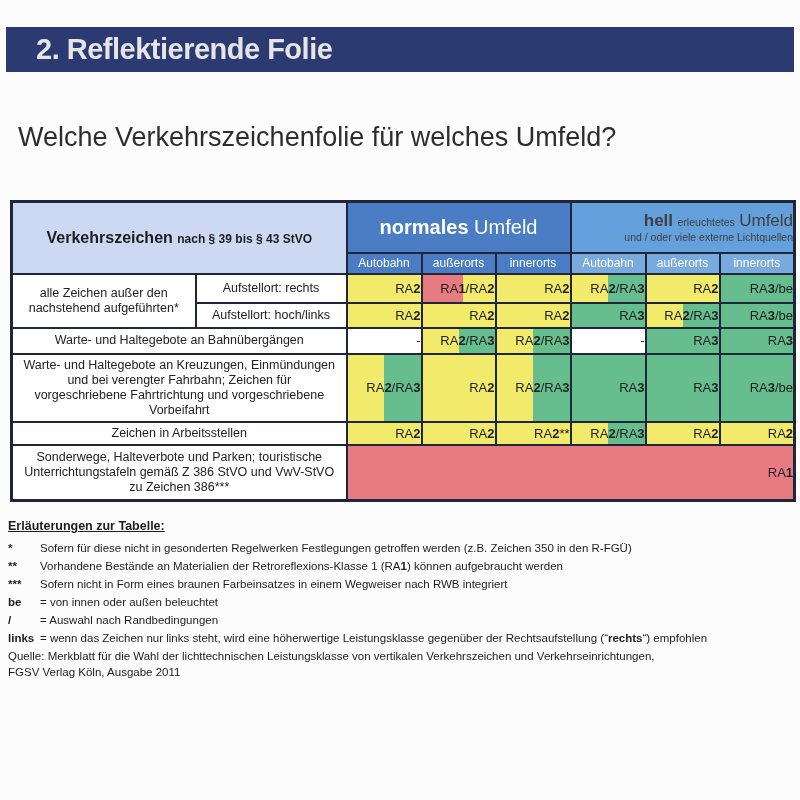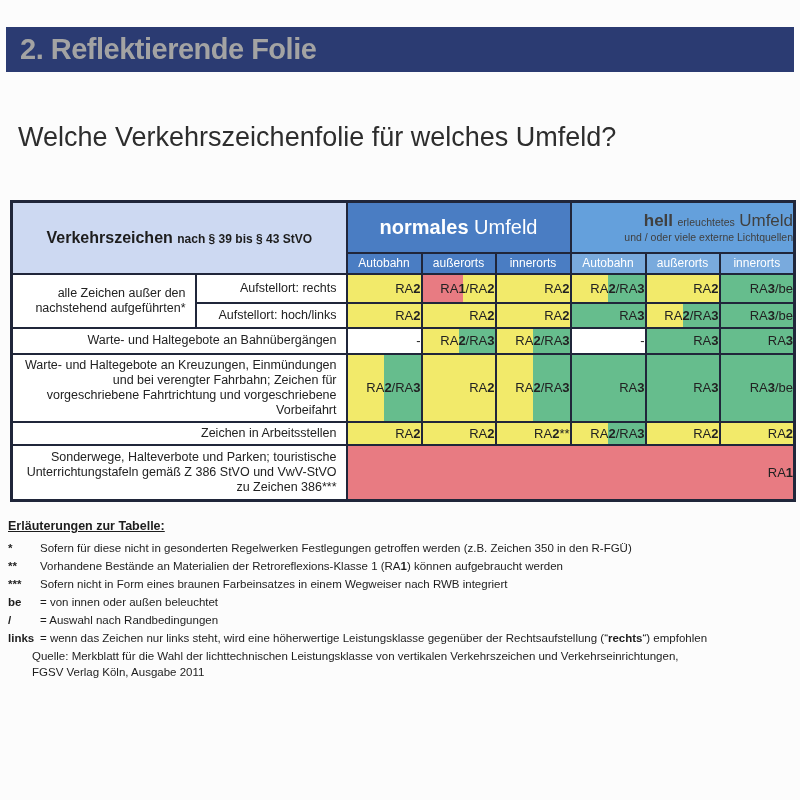--- a/index.html
+++ b/index.html
@@ -9,21 +9,21 @@
     font-family:"Liberation Sans", sans-serif;
     color:#222;
   }
   
   .bar{
     position:absolute;left:6px;top:27px;width:788px;height:45px;
     background:var(--navy,#2b3b72);
     display:flex;align-items:center;
   }
   .bar-title{
-    color:#a3a3a3;font-weight:bold;font-size:29px;padding-left:14px;letter-spacing:-0.5px;
+    color:#e5e5e5;font-weight:bold;font-size:29px;padding-left:30px;letter-spacing:-0.5px;
   }
   
   .heading{
     position:absolute;left:18px;top:122px;
     font-size:27px;color:#2d2d2d;font-weight:400;
   }
   
   .table-wrap{position:absolute;left:10px;top:200px;width:784px;}
   table{
     border-collapse:collapse;table-layout:fixed;width:783px;
@@ -38,37 +38,37 @@
   .gnormal{background:var(--bluemid,#4a7dc3);color:#fff;text-align:center;vertical-align:middle;font-size:20px;font-weight:normal;}
   .gnormal .b{font-weight:bold;}
   .ghell{background:var(--bluehell,#64a0dc);color:#404040;text-align:right;vertical-align:middle;line-height:1.15;font-weight:normal;}
   .ghell .b{font-weight:bold;font-size:17px;}
   .ghell .s{font-size:10.5px;}
   .ghell .u{font-size:17px;}
   .ghell .l2{display:block;font-size:10.5px;}
   .subcol{color:#fff;font-weight:normal;font-size:12px;text-align:center;vertical-align:middle;}
   .subcol.n{background:var(--subnormal,#4a7dc3);}
   .subcol.h{background:var(--subhell,#79aadd);}
-  .lbl{background:#fff;font-size:12.5px;color:#222;padding:3px 9px;text-align:right;vertical-align:middle;line-height:1.2;}
+  .lbl{background:#fff;font-size:12.5px;color:#222;padding:3px 9px;text-align:center;vertical-align:middle;line-height:1.2;}
   .val{font-size:13px;text-align:right;vertical-align:middle;color:#222;font-weight:normal;}
   .val b{font-weight:bold;}
   .bg-y{background:var(--yellow,#f2ea6a);}
   .bg-g{background:var(--green,#66bd8d);}
   .bg-r{background:var(--red,#e87b82);}
   .bg-w{background:#ffffff;}
   .bg-ry{background:linear-gradient(90deg,var(--red,#e87b82) 0 55%,var(--yellow,#f2ea6a) 55% 100%);}
   .bg-yg{background:linear-gradient(90deg,var(--yellow,#f2ea6a) 0 50%,var(--green,#66bd8d) 50% 100%);margin-top:16px;}
   
   .notes{position:absolute;left:8px;top:519px;width:786px;font-size:11.5px;color:#1d1d1d;}
   .notes-title{font-weight:bold;font-size:12.5px;text-decoration:underline;margin-bottom:6px;}
   .note-line{display:flex;line-height:18px;}
   .note-marker{font-weight:bold;flex:none;min-width:32px;}
   .note-text{flex:1;}
   
-  .source{position:absolute;left:8px;top:648px;font-size:11.5px;line-height:16px;color:#1d1d1d;margin-left:24px;}
+  .source{position:absolute;left:8px;top:648px;font-size:11.5px;line-height:16px;color:#1d1d1d;}
 </style>
 </head>
 <body>
 
 <div class="bar">
   <span class="bar-title">2. Reflektierende Folie</span>
 </div>
 
 <div class="heading">Welche Verkehrszeichenfolie für welches Umfeld?</div>
 

